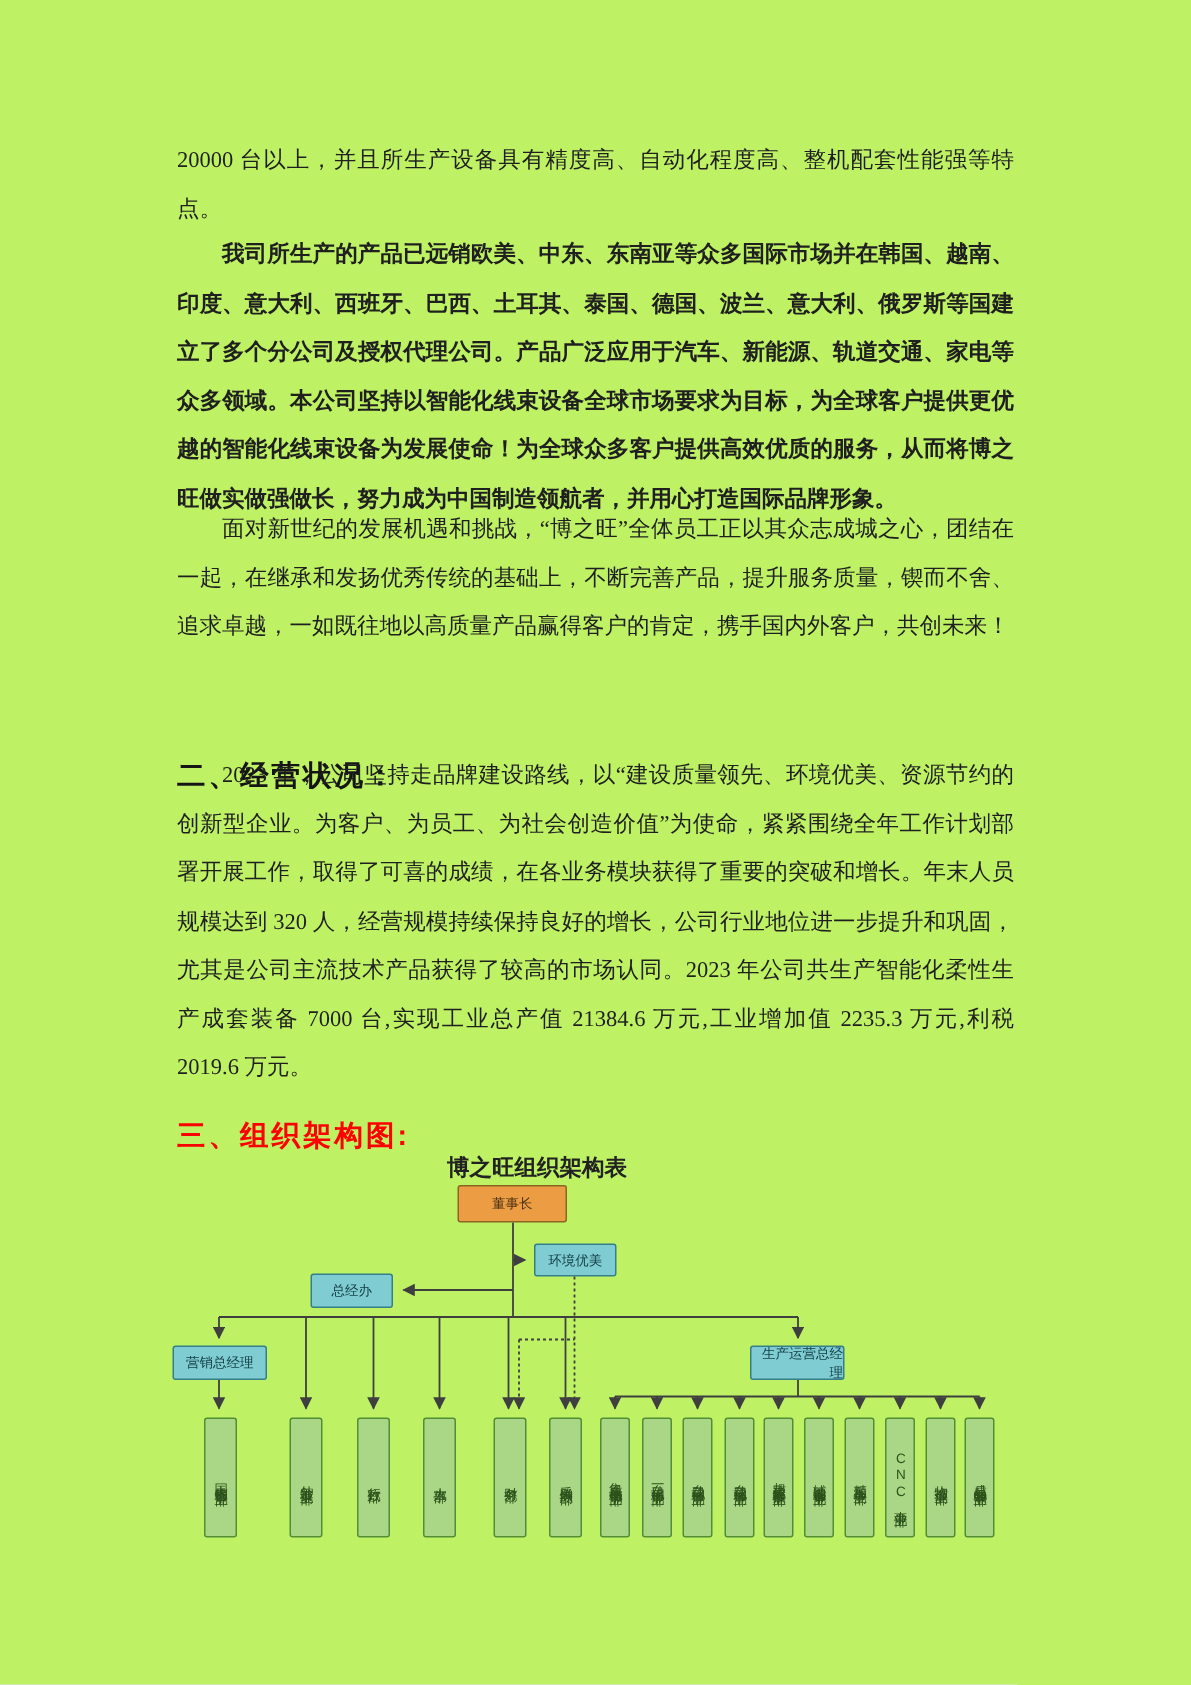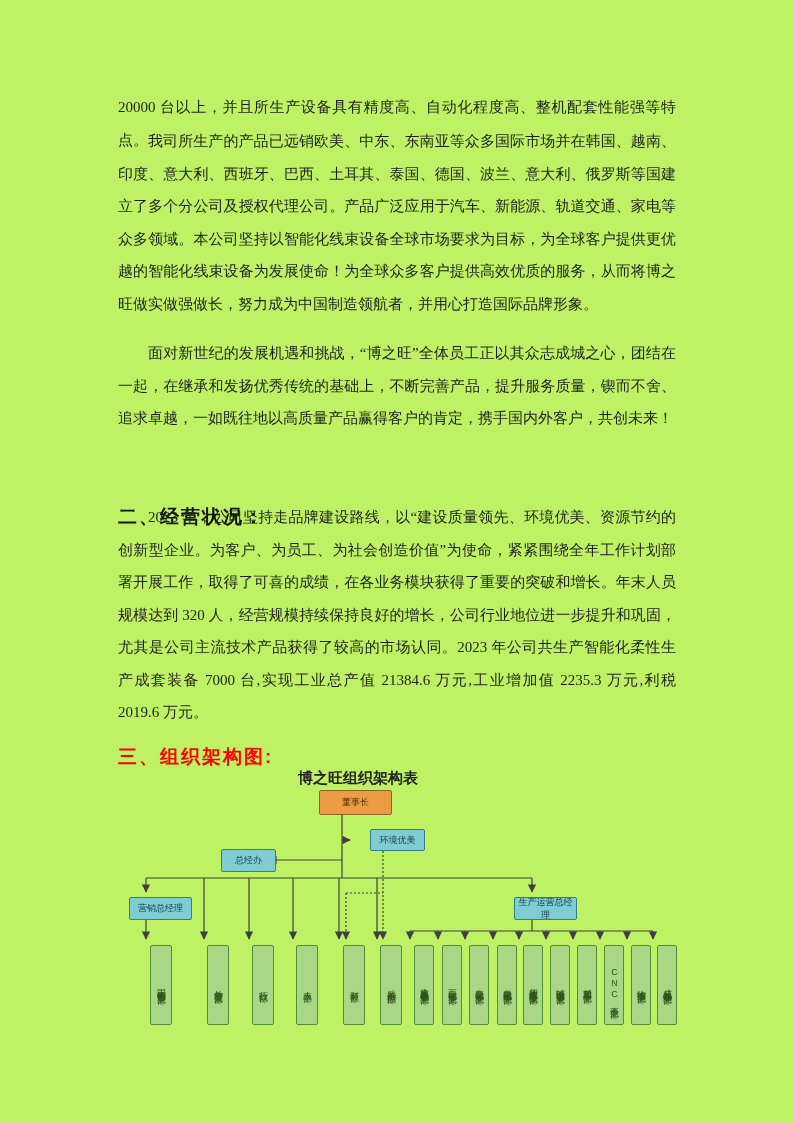--- a/index.html
+++ b/index.html
@@ -19,21 +19,21 @@
     width: 558px;
     margin: 0;
     font-size: 15px;
     line-height: 32.5px;
     text-align: justify;
     text-indent: 2em;
     color: #1f1f1f;
   }
   .no-indent { text-indent: 0; }
   .pos-p1 { top: 91px; }
-  .pos-p2 { top: 125px; }
+  .pos-p2 { top: 154px; font-weight: bold; }
   .pos-p3 { top: 337px; }
   .pos-p4 { top: 501px; }
   .heading {
     position: absolute;
     left: 118px;
     margin: 0;
     font-family: "Liberation Sans", "DejaVu Sans", sans-serif;
     font-size: 19px;
     font-weight: 700;
     letter-spacing: 2px;
@@ -62,22 +62,21 @@
   }
   .node {
     position: absolute;
     box-sizing: border-box;
     display: flex;
     align-items: center;
     justify-content: center;
     border: 1px solid #555;
     border-radius: 2px;
     font-size: 9px;
-    text-align: center;
-    margin-left: 14px;
+    text-align: right;
   }
   .chairman {
     left: 210px; top: 23px; width: 73px; height: 25px;
     background: #EC9C43; border-color: #8C6423; color: #4a3210;
   }
   .mgr { background: #7FCDD3; border-color: #357F88; color: #123c42; }
   .vice { left: 261px; top: 62px; width: 55px; height: 22px; }
   .gmo  { left: 112px; top: 82px; width: 55px; height: 23px; }
   .mkt  { left: 20px;  top: 130px; width: 63px; height: 23px; }
   .ops  { left: 405px; top: 130px; width: 63px; height: 23px; }

